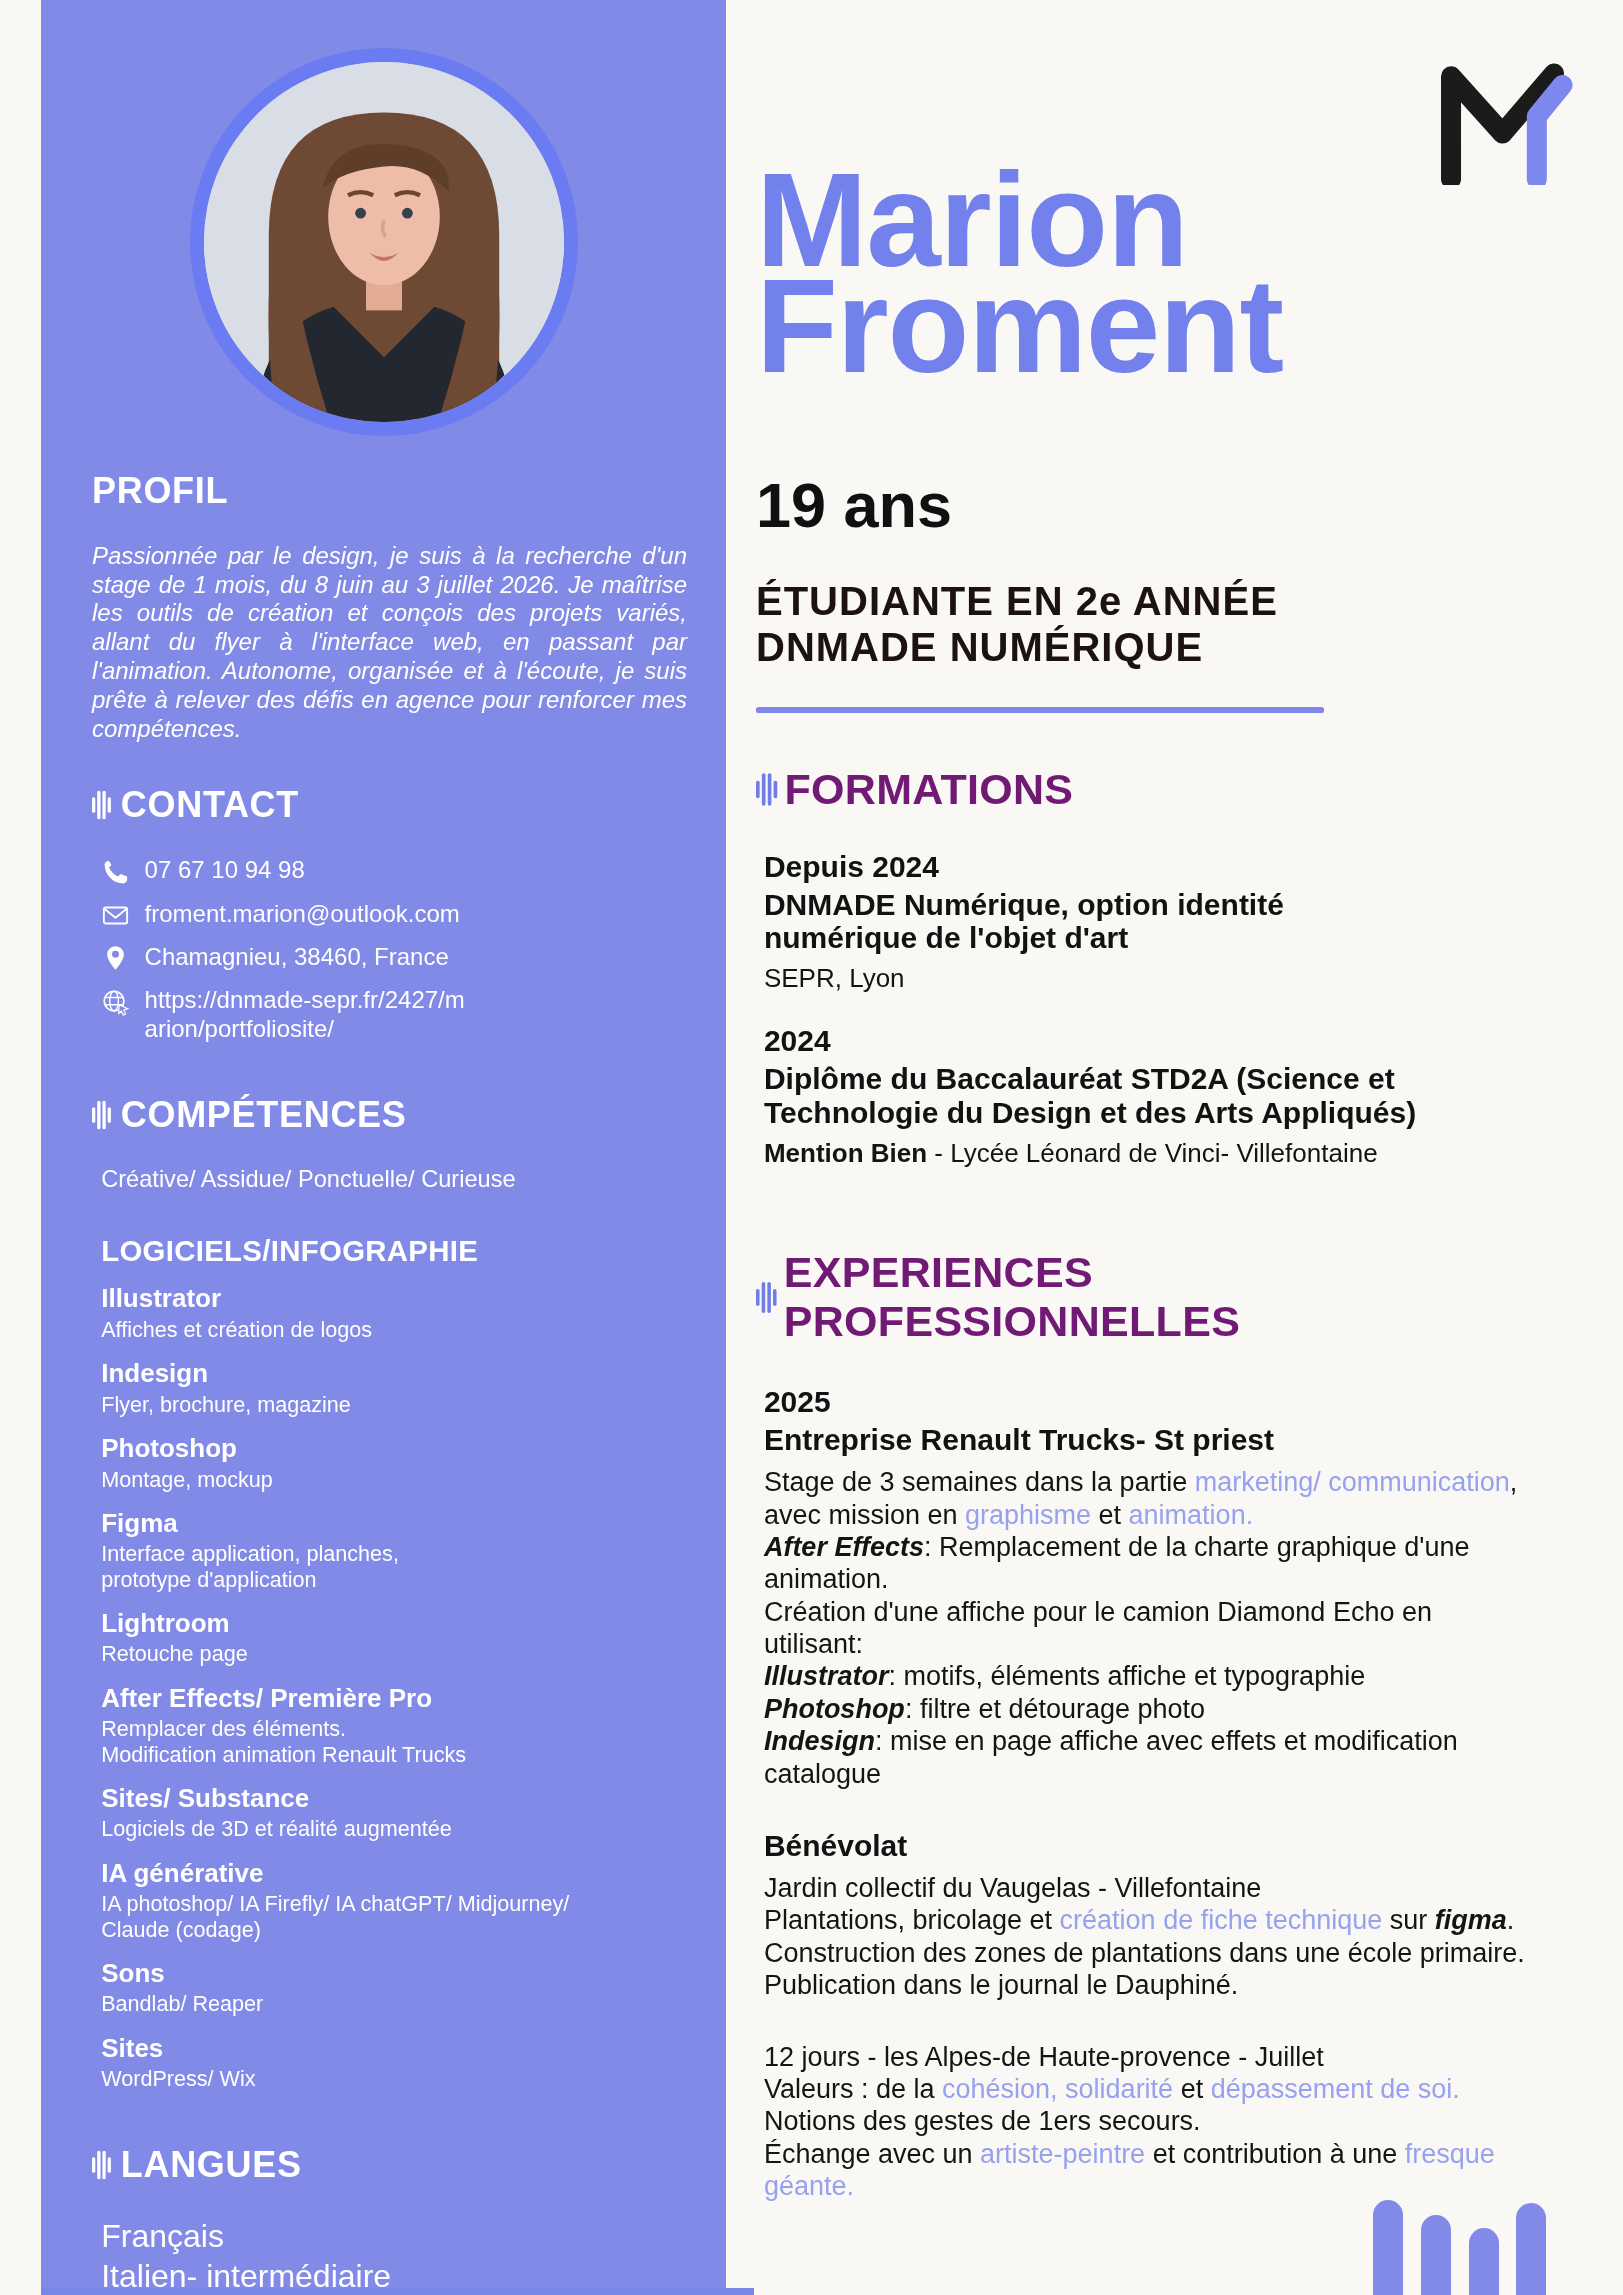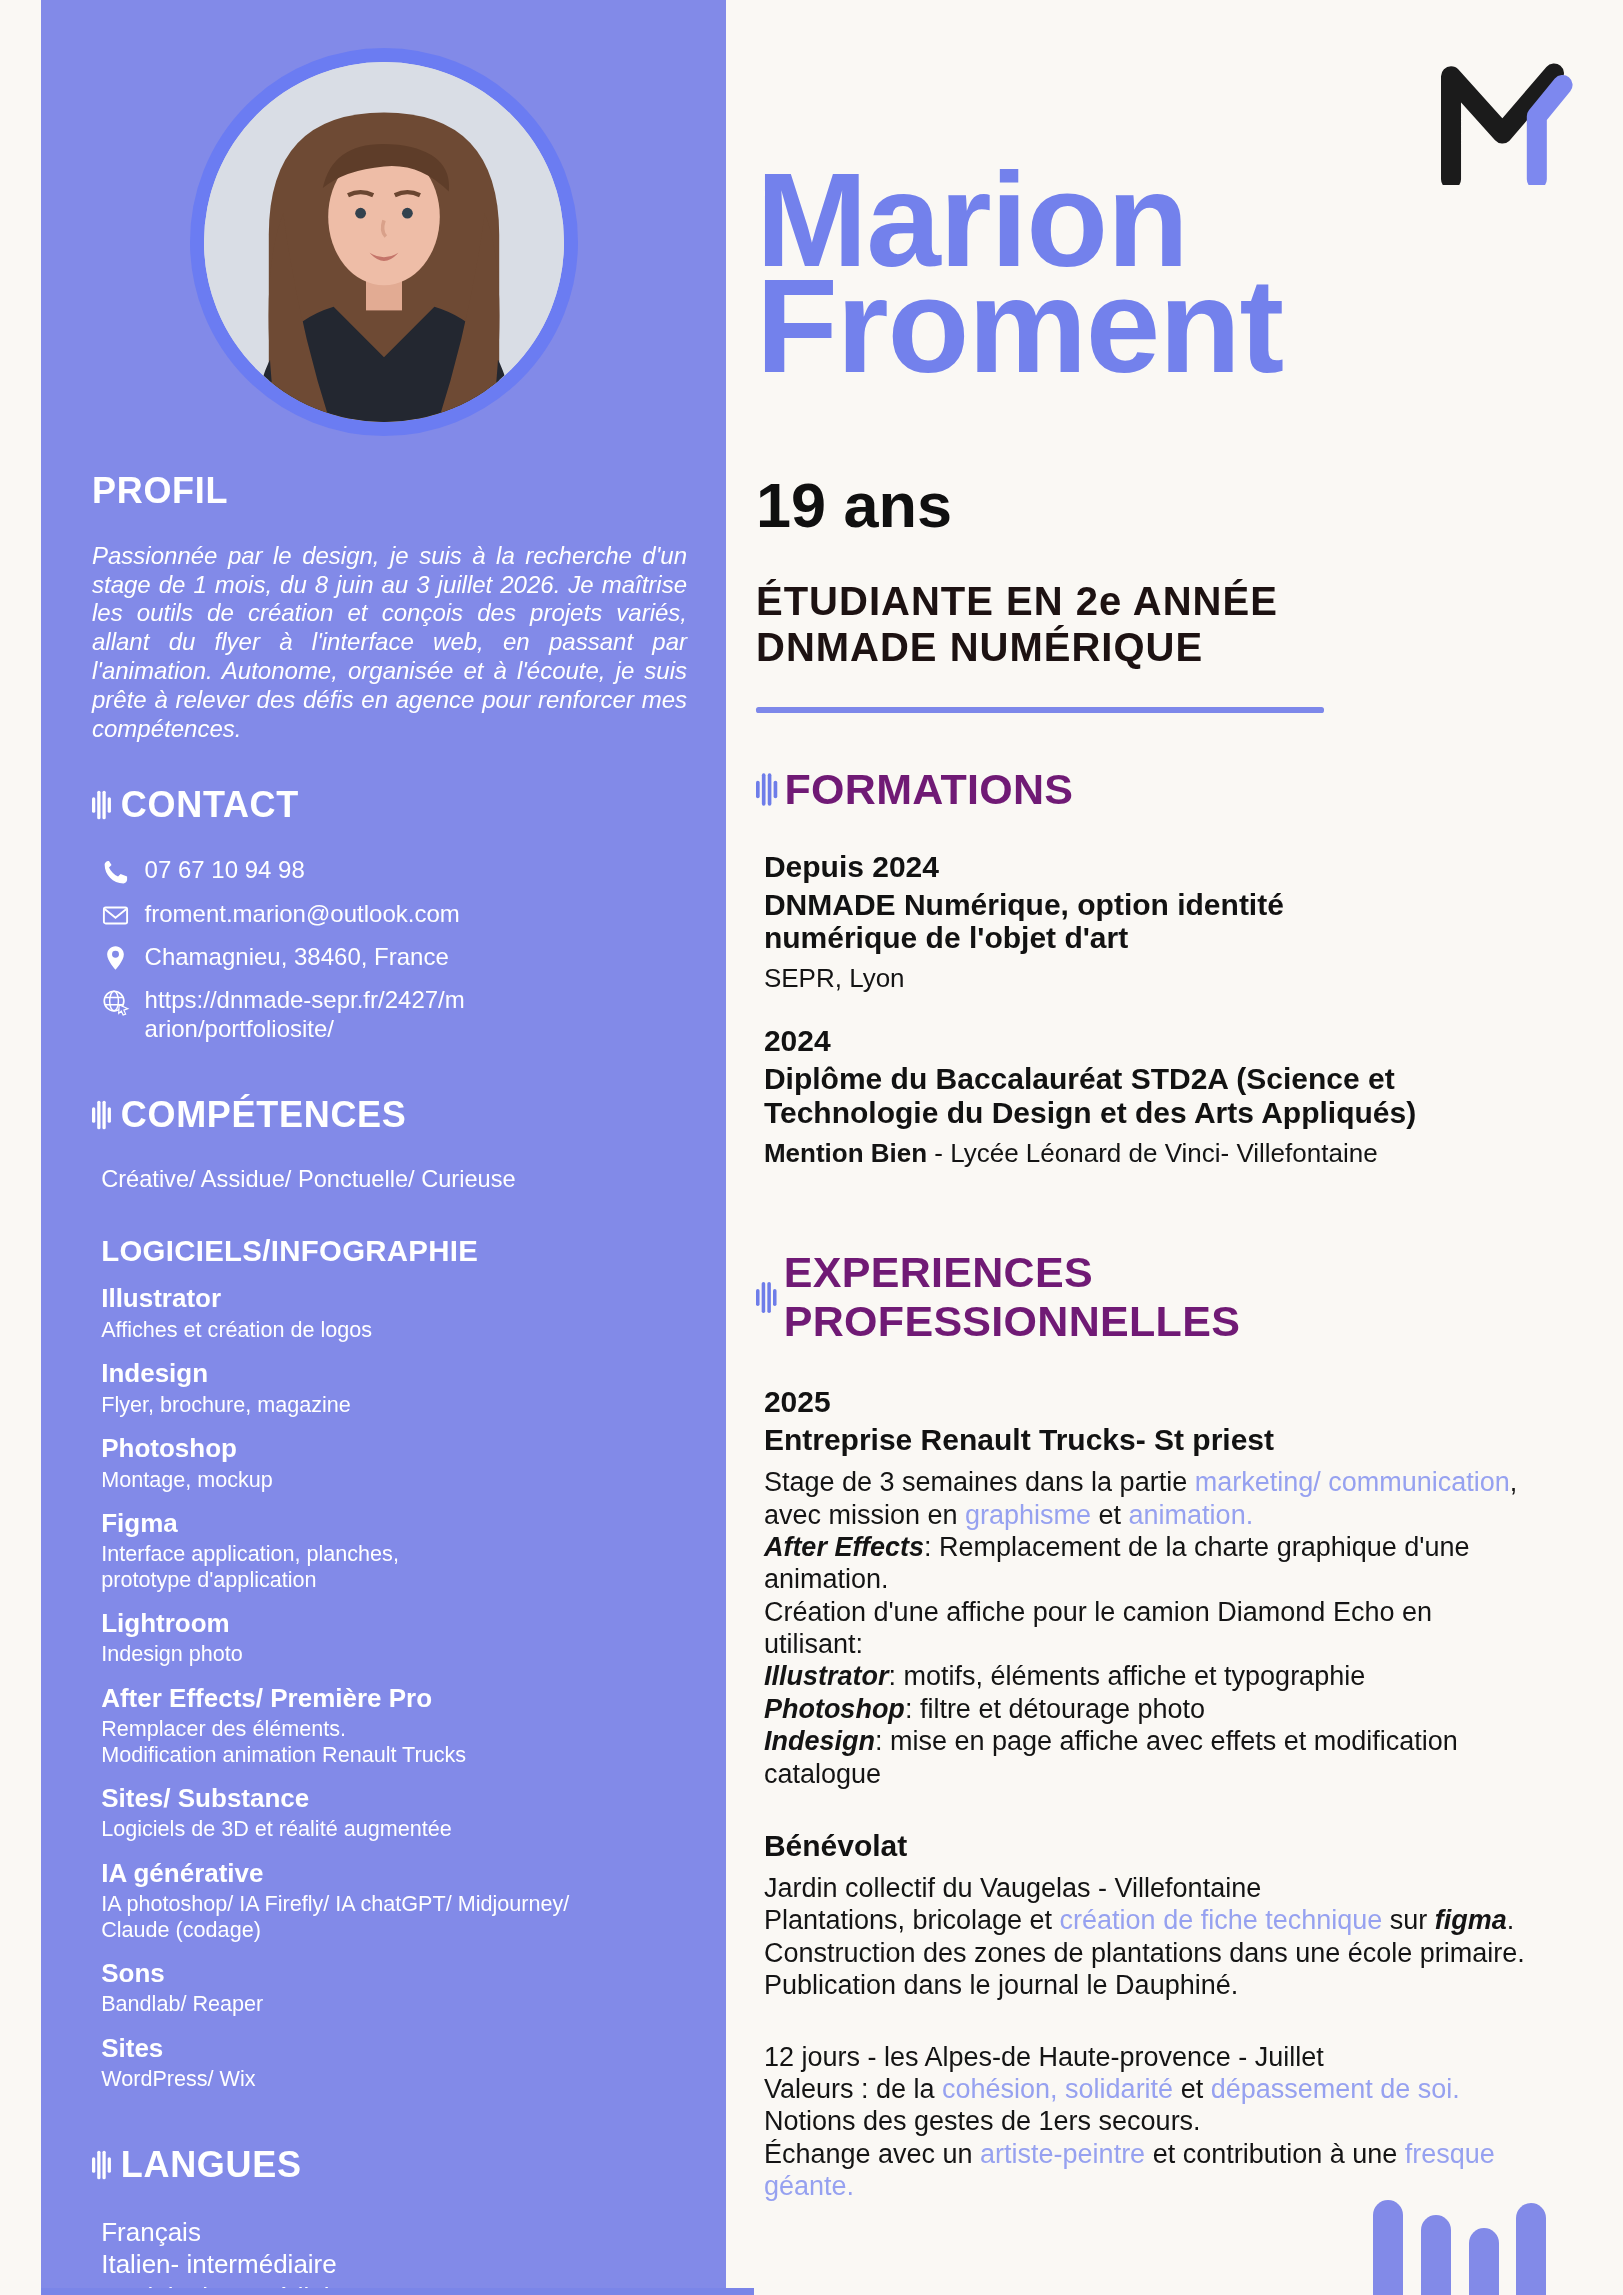--- a/index.html
+++ b/index.html
@@ -43,21 +43,21 @@
   .contact-row .ctext{white-space:pre-line;line-height:1.18;}
   .comp-h{margin-top:51px;}
   .traits{margin-top:13px;font-size:23.6px;padding-left:9.2px;}
   .logiciels{margin-top:41px;font-size:29.4px;font-weight:700;padding-left:9.2px;letter-spacing:0.3px;}
   .skills{margin-top:6.5px;}
   .skill{margin-top:15.7px;padding-left:9.2px;}
   .skill-name{font-size:26px;font-weight:700;}
   .skill-desc{font-size:21.6px;line-height:1.18;margin-top:2.6px;white-space:pre-line;}
   .langues-h{margin-top:52px;}
   .plain-list{margin-top:11.8px;padding-left:9.2px;}
-  .plain-item{font-size:26px;line-height:1.25;}
+  .plain-item{font-size:32px;line-height:1.25;}
   
   .eq{display:inline-block;}
   .eq rect{fill:#fff;}
   .eq-main rect{fill:#6e7de9;}
   
   .bottom-strip{position:absolute;left:41px;top:2288px;width:713px;height:7.9px;background:#7a85e8;}
   .bar-decor{position:absolute;bottom:0;width:30px;background:#828ae8;border-radius:15px 15px 0 0;}
   .bar1{left:1373px;height:95px;}
   .bar2{left:1421px;height:80px;}
   .bar3{left:1469px;height:67px;}
@@ -195,21 +195,21 @@
         </div>
 
         <div class="skill">
           <div class="skill-name">Figma</div>
           <div class="skill-desc">Interface application, planches,
 prototype d'application</div>
         </div>
 
         <div class="skill">
           <div class="skill-name">Lightroom</div>
-          <div class="skill-desc">Indesign photo</div>
+          <div class="skill-desc">Retouche page</div>
         </div>
 
         <div class="skill">
           <div class="skill-name">After Effects/ Première Pro</div>
           <div class="skill-desc">Remplacer des éléments.
 Modification animation Renault Trucks</div>
         </div>
 
         <div class="skill">
           <div class="skill-name">Sites/ Substance</div>

